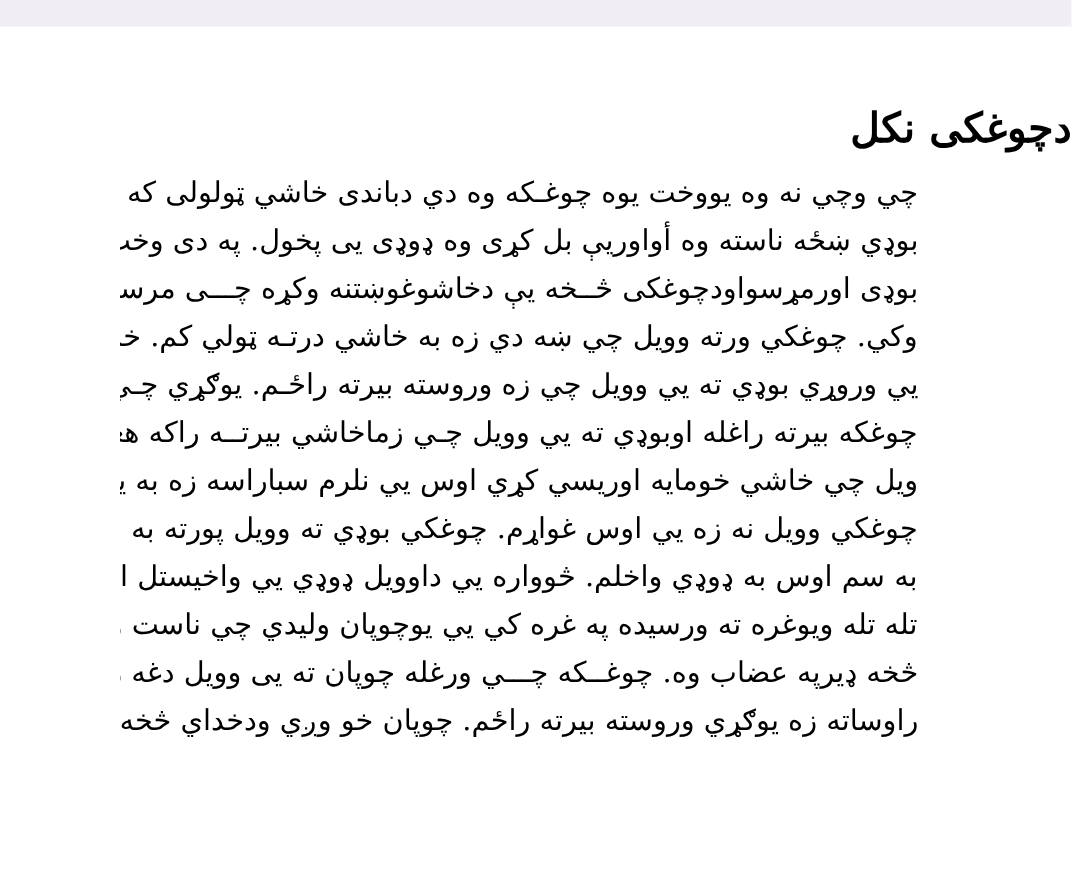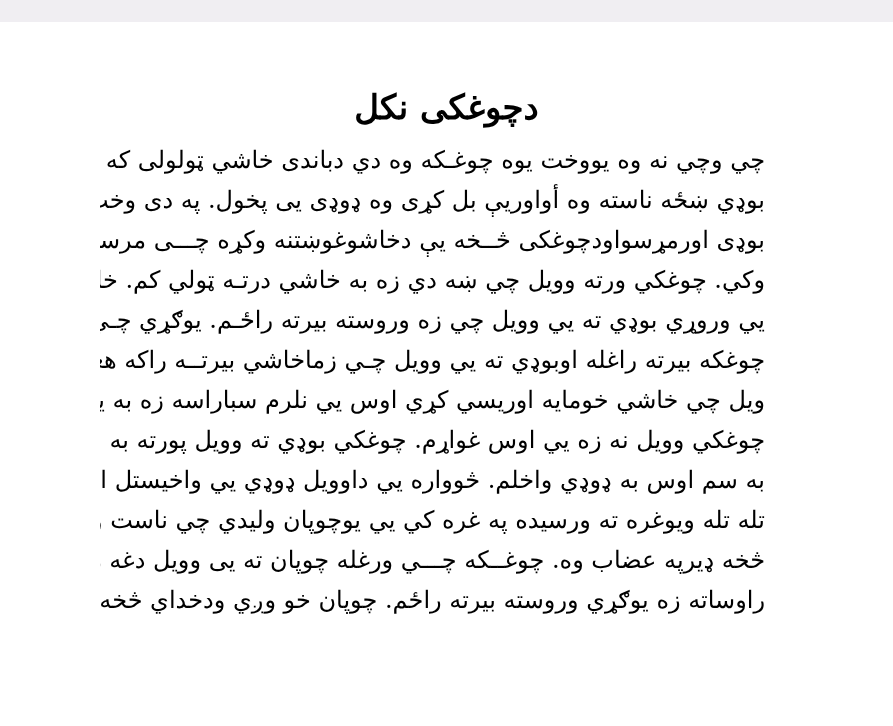--- a/index.html
+++ b/index.html
@@ -30,21 +30,20 @@
       top: 22px;
       width: 893px;
       height: 704px;
       background: #ffffff;
     }
     .title {
       position: absolute;
       top: 62px;
       left: 0;
       width: 893px;
-      text-align: center;
       direction: rtl;
       font-family: "DejaVu Serif", "Liberation Serif", serif;
       font-weight: bold;
       font-size: 34px;
       line-height: 46px;
       letter-spacing: 0;
     }
     .body-text {
       position: absolute;
       top: 118px;

